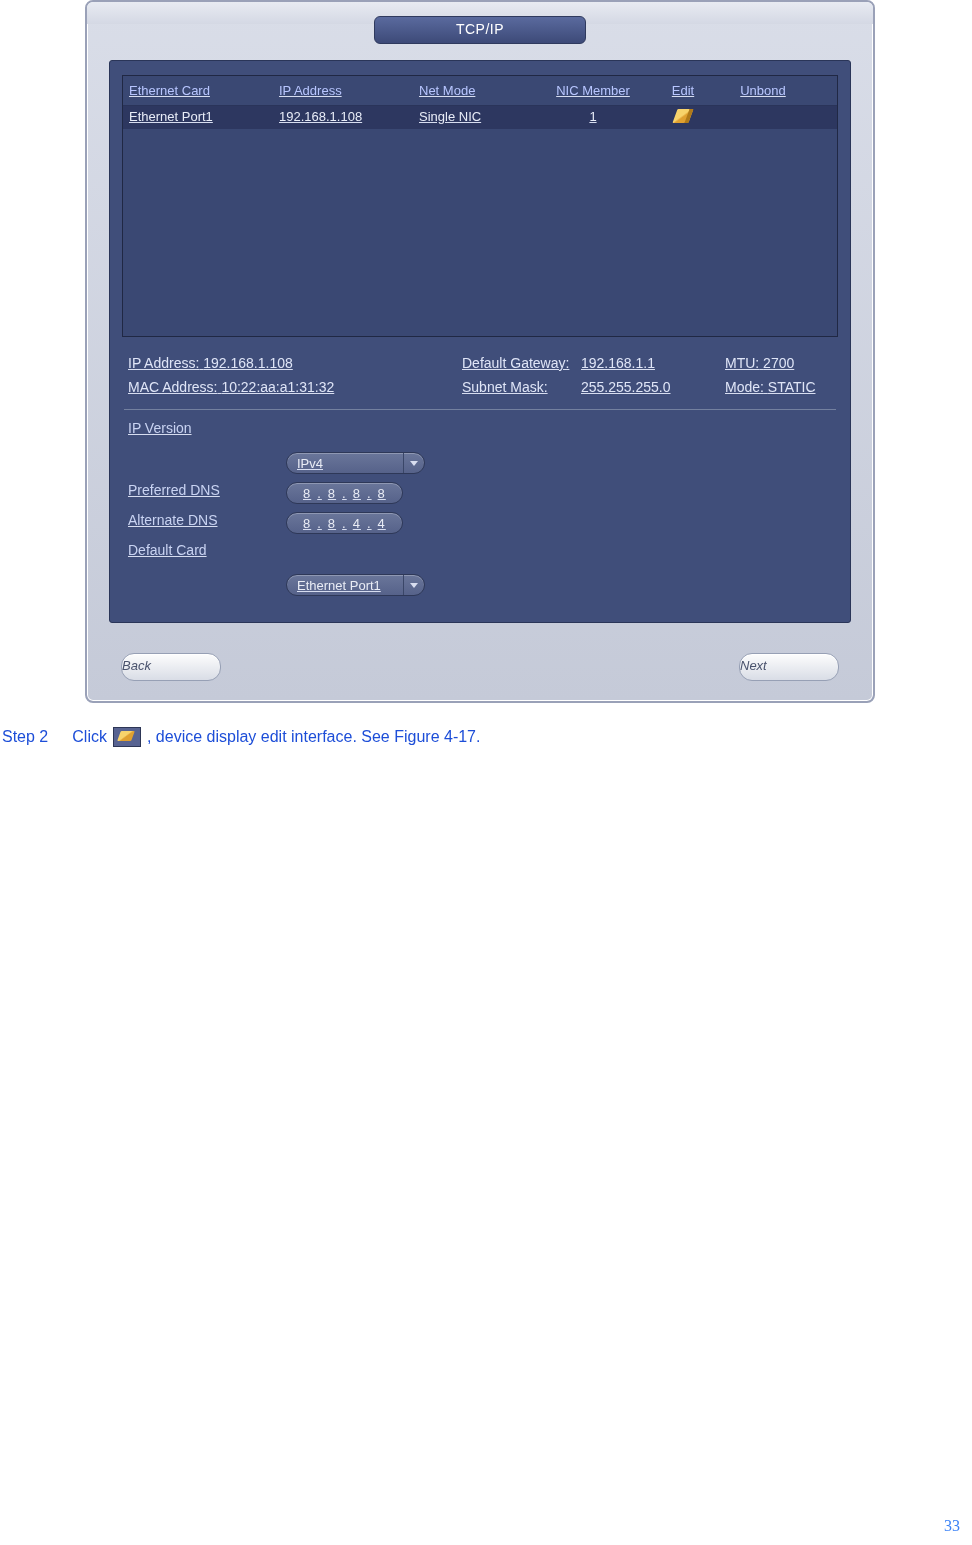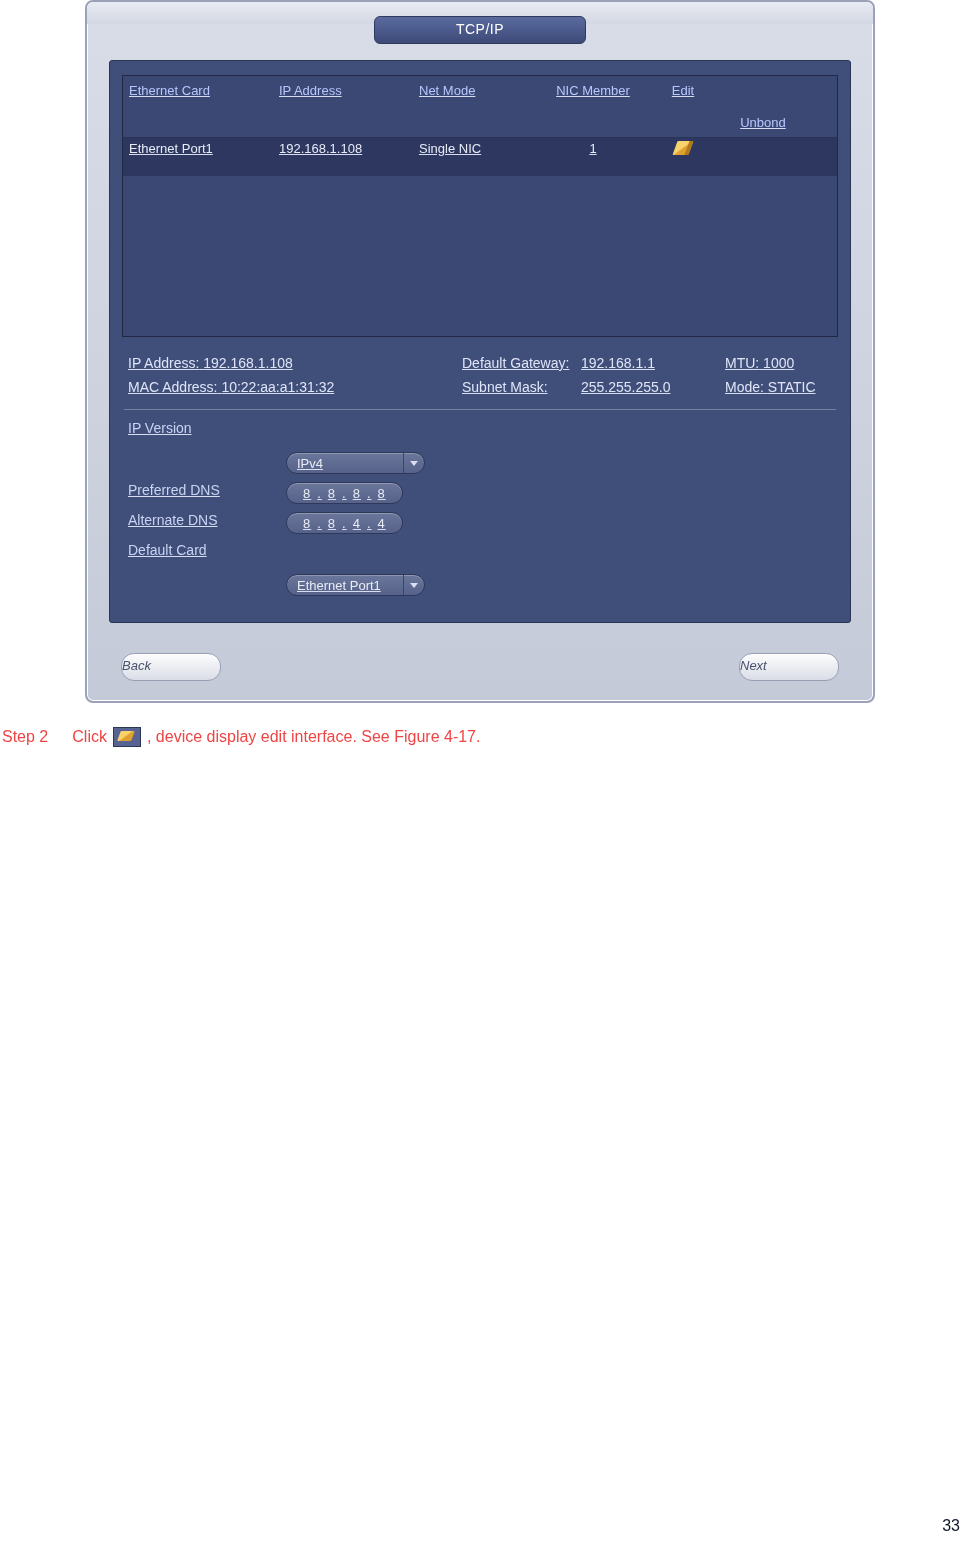--- a/index.html
+++ b/index.html
@@ -10,43 +10,43 @@
   .title-tab{position:absolute;left:50%;transform:translateX(-50%);top:14px;width:210px;height:26px;background:linear-gradient(#5a6a9e,#3d4a78);border:1px solid #2f3a5e;border-radius:6px;color:#fff;font-size:14px;text-align:center;line-height:24px;font-weight:500;letter-spacing:0.5px;}
   .inner{margin:36px 22px 14px 22px;background:#404e7a;border:1px solid #2a3558;border-radius:3px;padding:14px 12px 18px 12px;color:#d7ddf0;min-height:540px;box-sizing:border-box;text-decoration:underline;}
   .table-box{border:1px solid #202844;background:#3a4873;height:260px;overflow:hidden;}
   .thead{display:flex;color:#b8c6ff;font-size:13px;padding:4px 0 4px 0;border-bottom:1px solid #2a345a;}
   .thead>div,.trow>div{box-sizing:border-box;padding:3px 6px;}
   .c1{width:150px;}
   .c2{width:140px;}
   .c3{width:120px;}
   .c4{width:120px;text-align:center;}
   .c5{width:60px;text-align:center;}
-  .c6{width:100px;text-align:center;margin-top:32px;}
+  .c6{width:100px;text-align:center;}
   .trow{display:flex;color:#e8ecf7;background:#2d3760;font-size:13px;}
   .edit-icon{display:inline-block;width:16px;height:14px;background:linear-gradient(135deg,#f8d36b 45%,#e0a030 55%);transform:skewX(-20deg);border-radius:1px;box-shadow:inset -4px 0 0 #b07a1a;}
   .info-grid{display:grid;grid-template-columns:330px 115px 140px 130px;column-gap:4px;row-gap:8px;font-size:14px;color:#dfe5f7;margin:18px 6px 0 6px;align-items:center;}
   .info-grid .lbl{white-space:nowrap;}
   .hr{border:none;border-top:1px solid #73809f;margin:14px 2px 10px 2px;}
   .form-row{display:flex;align-items:flex-start;margin:8px 0 8px 6px;font-size:14px;color:#c9d3f2;gap:36px;}
   .form-row .flabel{width:122px;}
   .pill{display:inline-flex;align-items:center;background:linear-gradient(#6a769a,#56628a);border:1px solid #2e3858;border-radius:12px;height:20px;color:#e9ecf5;font-size:13px;padding:0 10px;box-shadow:inset 0 1px 0 rgba(255,255,255,.25);}
   .pill.select{padding-right:0;margin-top:32px;}
   .pill .sel-text{padding-right:10px;min-width:96px;}
   .dd-btn{width:20px;height:20px;border-left:1px solid #3a4668;display:flex;align-items:center;justify-content:center;}
   .dd-btn::after{content:"";border-left:4px solid transparent;border-right:4px solid transparent;border-top:5px solid #d9def0;}
   .ip-pill{letter-spacing:1px;}
   .ip-pill span{padding:0 6px;}
   .footer{display:flex;justify-content:space-between;padding:16px 34px 20px 34px;}
   .btn{width:98px;height:26px;background:linear-gradient(#fdfdfd,#d9dde6);border:1px solid #97a0b5;border-radius:13px;color:#4a536d;font-size:13px;text-align:left;line-height:24px;font-style:italic;box-shadow:inset 0 1px 0 #fff;cursor:pointer;}
   .caption{text-align:center;font-size:16px;color:#000;margin:22px 0 0 0;}
-  .step-line{margin:24px 0 0 2px;font-size:16px;color:#ef4444;display:flex;align-items:center;gap:6px;}
+  .step-line{margin:24px 0 0 2px;font-size:16px;color:#1d4ed8;display:flex;align-items:center;gap:6px;}
   .step-line .step-label{margin-right:18px;}
   .inline-edit{display:inline-block;width:26px;height:18px;background:#586391;border:1px solid #2d3656;position:relative;vertical-align:middle;}
   .inline-edit::after{content:"";position:absolute;left:5px;top:3px;width:14px;height:10px;background:linear-gradient(135deg,#f8d36b 45%,#e0a030 55%);transform:skewX(-20deg);border-radius:1px;}
-  .page-number{position:absolute;right:12px;bottom:10px;font-family:Liberation Sans, sans-serif;font-size:16px;color:#0f172a;}
+  .page-number{position:absolute;right:12px;bottom:10px;font-family:Liberation Serif, serif;font-size:16px;color:#3b82f6;}
 </style>
 </head>
 <body>
 <div class="page">
 
 <div class="shot-wrap">
   <div class="device-window">
     <div class="titlebar">
       <div class="title-tab">TCP/IP</div>
     </div>
@@ -75,21 +75,21 @@
 
       <div class="info-grid">
         <div class="lbl">
           <span>IP Address:</span>
           <span>192.168.1.108</span>
         </div>
         <div class="lbl">Default Gateway:</div>
         <div class="lbl">192.168.1.1</div>
         <div class="lbl">
           <span>MTU:</span>
-          <span>1000</span>
+          <span>2700</span>
         </div>
 
         <div class="lbl">
           <span>MAC Address:</span>
           <span>10:22:aa:a1:31:32</span>
         </div>
         <div class="lbl">Subnet Mask:</div>
         <div class="lbl">255.255.255.0</div>
         <div class="lbl">
           <span>Mode:</span>

